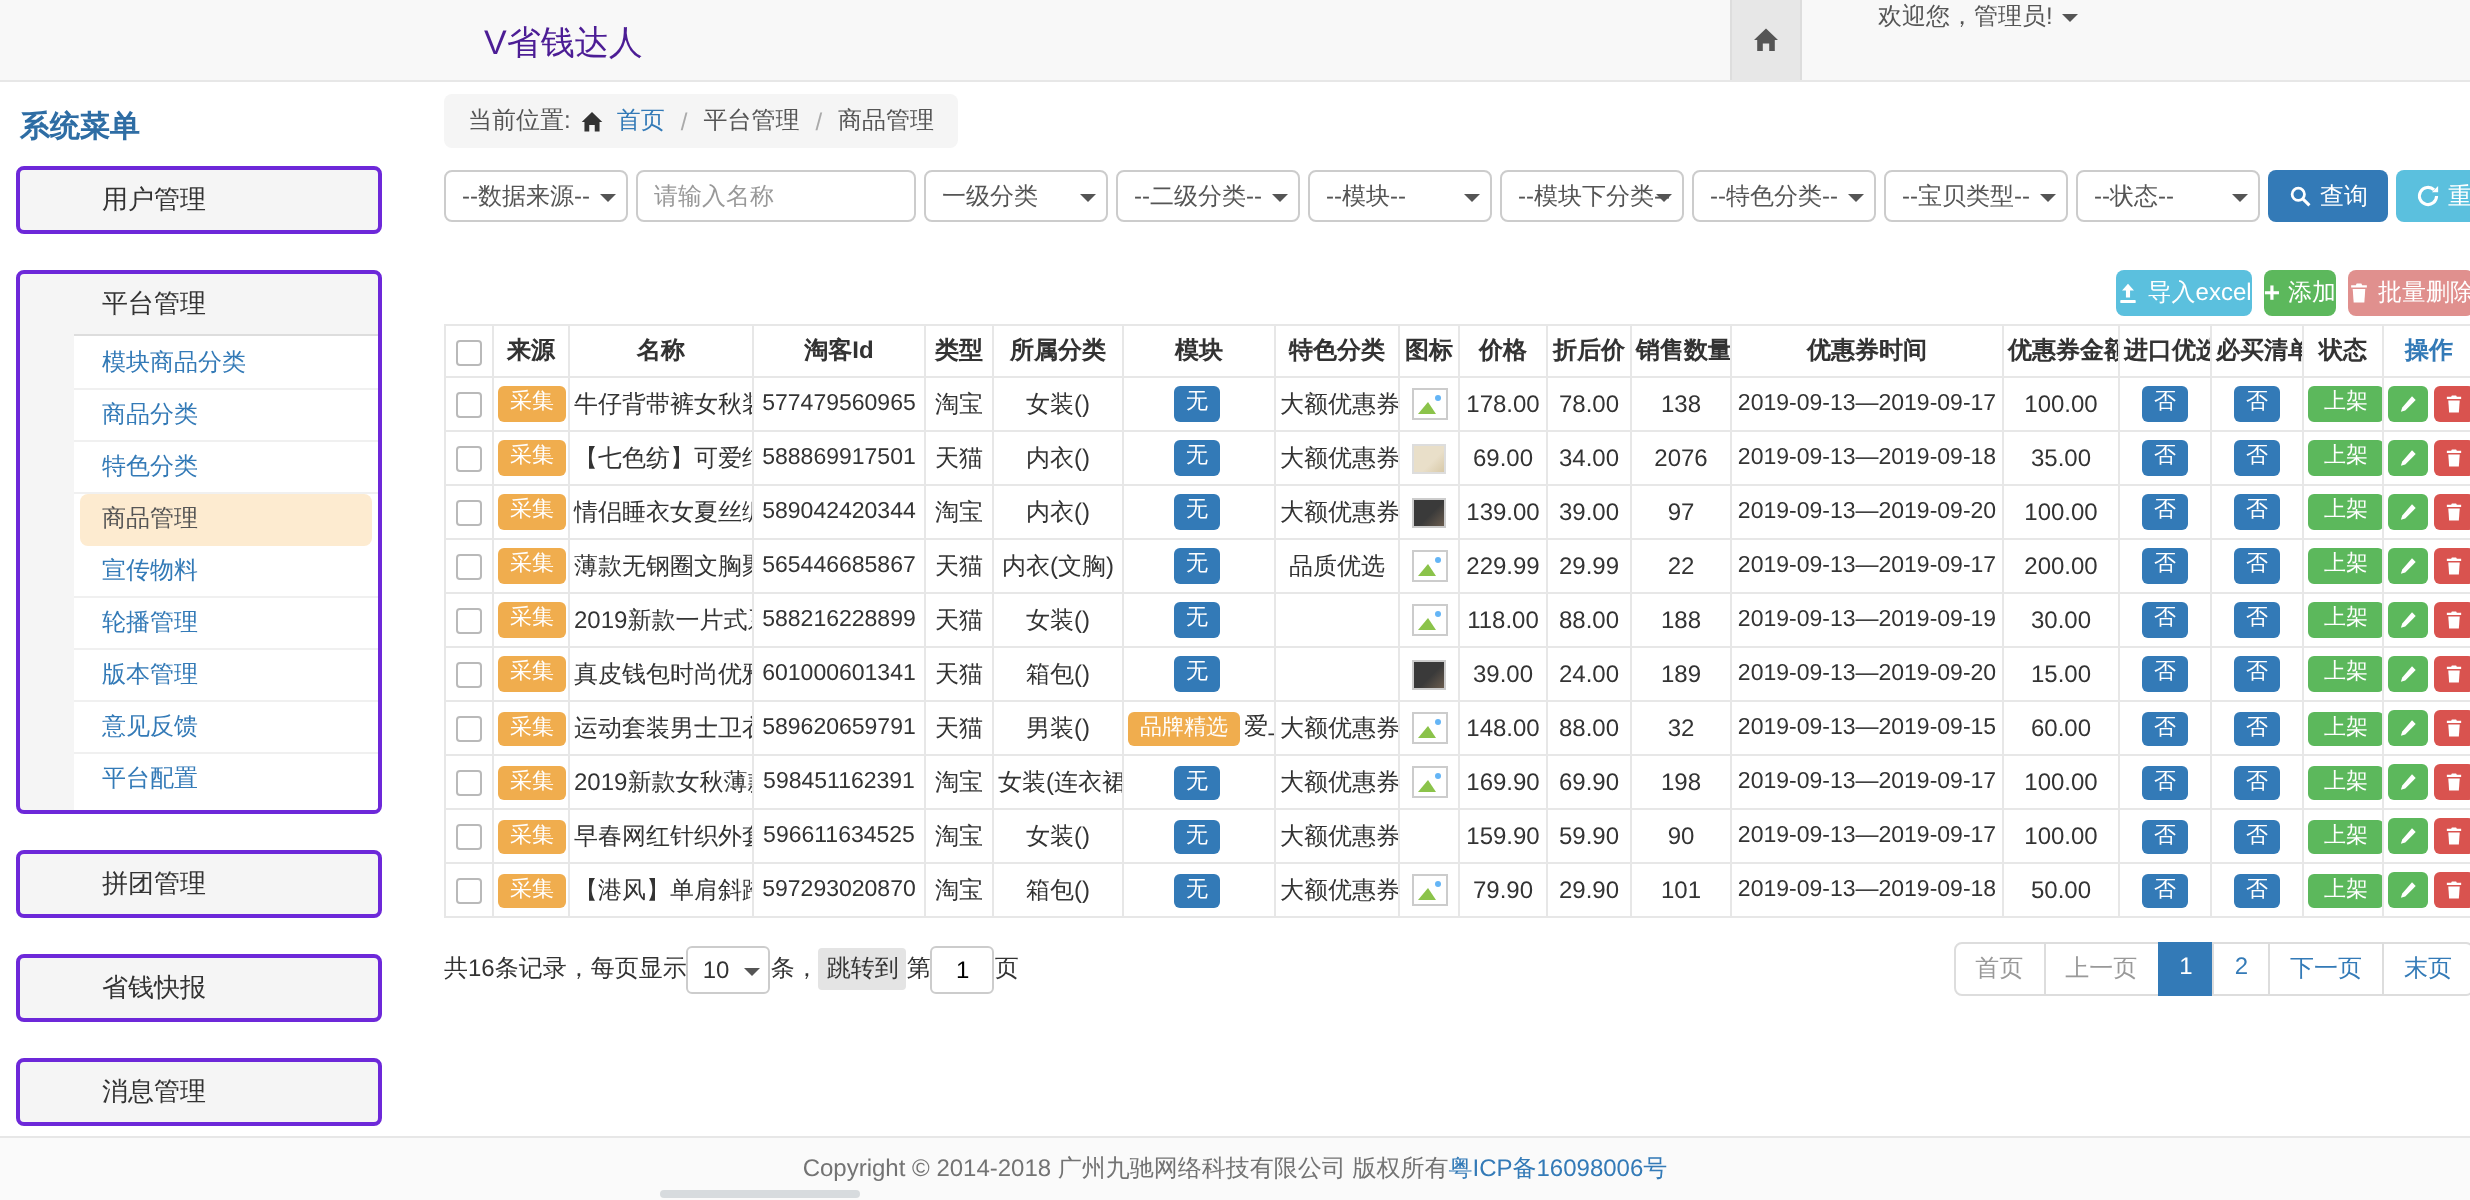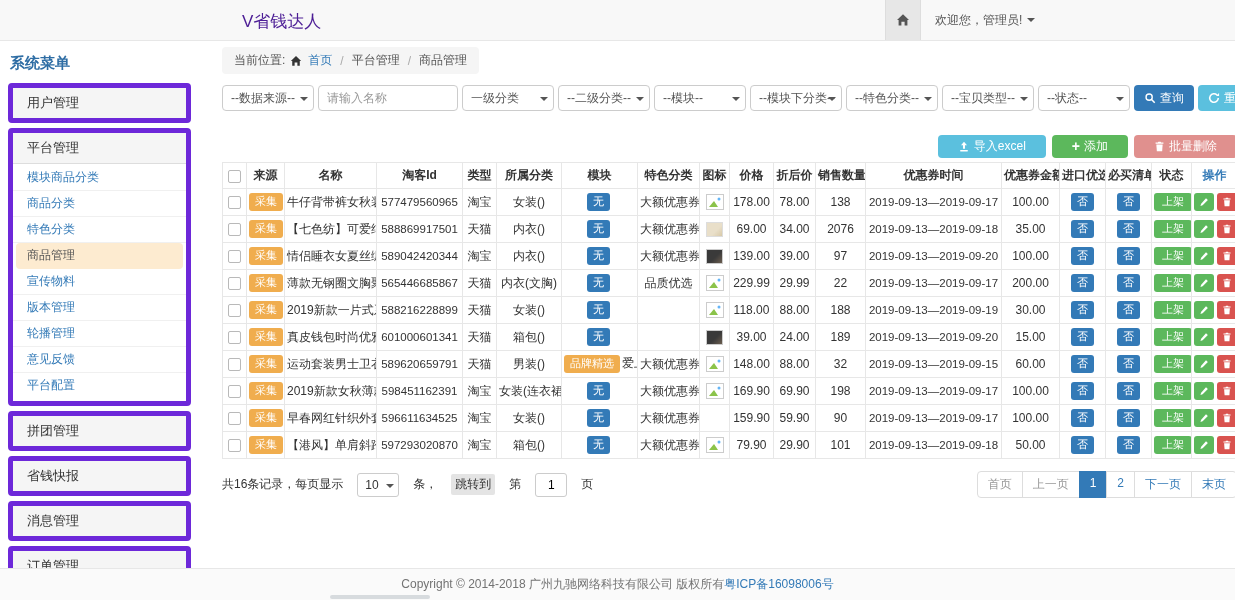--- a/index.html
+++ b/index.html
@@ -3,29 +3,29 @@
 <meta charset="utf-8">
 <style>
   * { box-sizing: border-box; }
   html,body { margin:0; padding:0; }
   body { font-family:"Liberation Sans","DejaVu Sans",sans-serif; background:#fff; }
   #app { position:relative; width:1235px; height:600px; overflow:hidden; background:#fff; }
 
   
   .topbar { position:relative; height:41px; background:#f8f8f8; border-bottom:1px solid #e7e7e7; }
   .app-title { position:absolute; left:242px; top:10px; font-size:17px; color:#4c1d95; }
-  .topbar-right { position:absolute; left:885px; top:0; height:40px; display:flex; align-items:center; }
+  .topbar-right { position:absolute; left:865px; top:0; height:40px; display:flex; align-items:flex-start;gap:24px; }
   .home-box { width:36px; height:40px; background:#e7e7e7; border-left:1px solid #ddd; border-right:1px solid #ddd; display:flex; align-items:center; justify-content:center; cursor:pointer; }
   .welcome { margin-left:14px; font-size:12px; color:#555; cursor:pointer; display:flex; align-items:center; }
   .welcome::after { content:""; margin-left:5px; border:4px solid transparent; border-top-color:#555; margin-top:4px; }
 
   
   .sidebar { position:absolute; left:8px; top:52px; width:183px; }
   .menu-title { color:#2e6da4; font-weight:bold; font-size:15px; margin:2px 0 10px 2px; }
-  .panel { border:5px solid #6d28d9; border-radius:4px; background:#f5f5f5; margin-bottom:5px; overflow:hidden; }
+  .panel { border:2px solid #6d28d9; border-radius:4px; background:#f5f5f5; margin-bottom:18px; overflow:hidden;padding-left:27px; }
   .panel-heading { padding:6px 14px; font-size:13px; color:#333; cursor:pointer; }
   .panel-body { background:#fff; border-top:1px solid #ddd; padding:1px 0 2px 0; }
   .sub-item { height:26px; line-height:25px; padding-left:14px; font-size:12px; color:#337ab7; border-bottom:1px solid #f0f0f0; cursor:pointer; white-space:nowrap; }
   .sub-item:last-child { border-bottom:none; }
   .sub-item.active { background:#fdebd0; border-radius:4px; margin:0 3px; padding-left:11px; color:#555; border-bottom-color:transparent; }
 
   
   .content { position:absolute; left:222px; top:47px; width:1015px; }
   .breadcrumb { display:inline-flex; align-items:center; background:#f5f5f5; border-radius:4px; padding:5px 12px; font-size:12px; color:#555; gap:5px; }
   .breadcrumb .home-ico { display:inline-flex; margin-right:1px; }
@@ -39,21 +39,21 @@
   .finput::placeholder { color:#999; }
 
   .btn { height:26px; border:none; border-radius:4px; color:#fff; font-size:12px; padding:0 10px; display:inline-flex; align-items:center; gap:4px; cursor:pointer; flex:none; }
   .btn-primary { background:#337ab7; }
   .btn-info { background:#5bc0de; }
   .btn-success { background:#5cb85c; }
   .btn-danger-light { background:#e0908e; }
   .icon-plus::before { content:"+"; font-size:14px; font-weight:bold; line-height:1; }
 
   .toolbar { display:flex; justify-content:flex-end; gap:6px; margin-top:24px; }
-  .toolbar .btn { height:23px; padding:0 20px; }
+  .toolbar .btn { height:23px; padding:0 0; }
 
   
   .table-wrap { margin-top:4px; }
   table { width:1015px; table-layout:fixed; border-collapse:collapse; font-size:12px; color:#333; }
   th, td { border:1px solid #e7e7e7; padding:4px 2px; text-align:center; white-space:nowrap; overflow:hidden; height:26px; }
   th { font-weight:bold; color:#333; background:#fff; }
   th.ops-col { color:#337ab7; }
   td.col-id, td.col-time { font-size:11.5px; }
   .cb { display:inline-block; width:13px; height:13px; border:1px solid #b9b9b9; border-radius:2px; background:#fff; vertical-align:middle; cursor:pointer; }
   .badge { display:inline-block; padding:2px 6px; border-radius:3px; color:#fff; font-size:11px; line-height:1.2; }
@@ -63,21 +63,21 @@
   .module-text { margin-left:2px; }
   .thumb { display:inline-flex; vertical-align:middle; }
   .thumb-photo-light { width:17px; height:15px; background:linear-gradient(135deg,#e9dfc9 60%,#d8c9a8); border:1px solid #ddd; }
   .thumb-photo-dark { width:17px; height:15px; background:linear-gradient(135deg,#3a3a3a 55%,#6b5d4f); border:1px solid #ccc; }
   .mini-btn { width:20px; height:18px; border:none; border-radius:3px; display:inline-flex; align-items:center; justify-content:center; cursor:pointer; padding:0; vertical-align:middle; }
   .mini-green { background:#5cb85c; margin-right:3px; }
   .mini-red { background:#d9534f; }
 
   
   .pagi-row { display:flex; justify-content:space-between; align-items:center; margin-top:12px; font-size:12px; color:#333; }
-  .pagi-left { display:flex; align-items:center; gap:14px; }
+  .pagi-left { display:flex; align-items:center; gap:0; }
   .pp-select { position:relative; width:42px; height:24px; line-height:22px; border:1px solid #ccc; border-radius:3px; background:#fff; padding:0 14px 0 7px; cursor:pointer; }
   .pp-select::after { content:""; position:absolute; right:4px; top:10px; border:4px solid transparent; border-top-color:#555; }
   .jump-label { background:#e4e4e4; padding:2px 4px; border-radius:2px; }
   .page-input { width:32px; height:24px; border:1px solid #ccc; border-radius:3px; text-align:center; font-size:12px; outline:none; }
   .pager { display:flex; }
   .pager .pg { border:1px solid #ddd; padding:4px 10px; margin-left:-1px; color:#337ab7; background:#fff; cursor:pointer; }
   .pager .pg:first-child { border-radius:4px 0 0 4px; margin-left:0; }
   .pager .pg:last-child { border-radius:0 4px 4px 0; }
   .pager .pg.muted { color:#999; }
   .pager .pg.active { background:#337ab7; border-color:#337ab7; color:#fff; }
@@ -113,22 +113,22 @@
           <div class="panel-heading">用户管理</div>
         </div>
         <div class="panel">
           <div class="panel-heading">平台管理</div>
           <div class="panel-body">
             <div class="sub-item">模块商品分类</div>
             <div class="sub-item">商品分类</div>
             <div class="sub-item">特色分类</div>
             <div class="sub-item active">商品管理</div>
             <div class="sub-item">宣传物料</div>
+            <div class="sub-item">轮播管理</div>
             <div class="sub-item">版本管理</div>
-            <div class="sub-item">轮播管理</div>
             <div class="sub-item">意见反馈</div>
             <div class="sub-item">平台配置</div>
           </div>
         </div>
         <div class="panel">
           <div class="panel-heading">拼团管理</div>
         </div>
         <div class="panel">
           <div class="panel-heading">省钱快报</div>
         </div>

